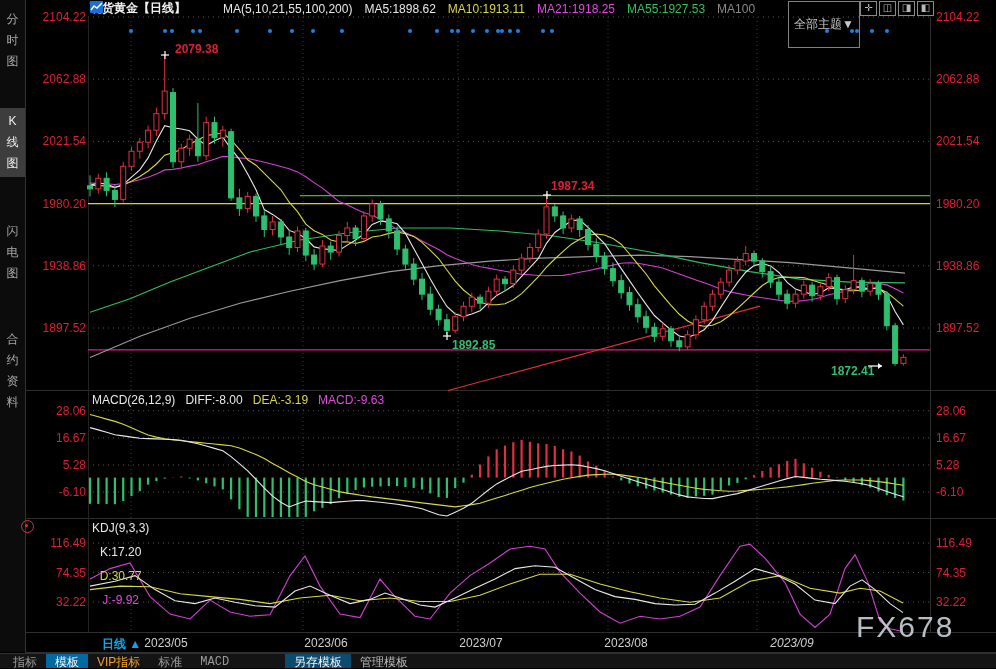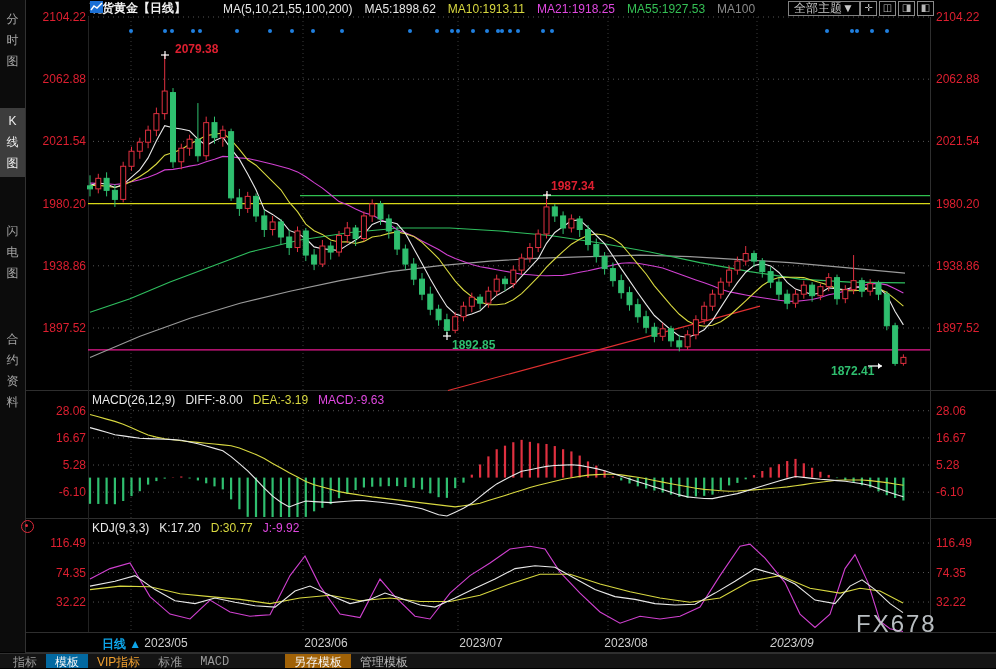--- a/index.html
+++ b/index.html
@@ -5,38 +5,38 @@
   html,body{margin:0;padding:0;background:#000;}
   body{width:996px;height:669px;position:relative;overflow:hidden;
        font-family:"Liberation Sans","DejaVu Sans",sans-serif;color:#ddd;font-size:12px;}
   #stage{position:absolute;left:0;top:0;width:996px;height:669px;background:#000;}
   svg{position:absolute;left:0;top:0;}
   .abs{position:absolute;white-space:nowrap;}
   
   #topbar{left:90px;top:1px;height:15px;display:flex;gap:12px;align-items:center;}
   #topbar .t{color:#f0f0f0;font-weight:bold;}
   .ma-w{color:#e8e8e8;} .ma-y{color:#d8d840;} .ma-m{color:#e048e0;} .ma-g{color:#35c055;} .ma-gr{color:#8a8a8a;}
-  #theme-btn{left:788px;top:1px;border:1px solid #808080;color:#c8c8c8;padding:0 5px;height:13px;line-height:13px;cursor:pointer;}
+  #theme-btn{left:788px;top:1px;border:1px solid #808080;color:#c8c8c8;padding:16px 5px;height:13px;line-height:13px;cursor:pointer;}
   #tool-icons{left:860px;top:1px;display:flex;gap:2px;}
   #tool-icons .ic{width:15px;height:13px;border:1px solid #8a8a8a;color:#b8b8b8;
       font-size:10px;line-height:12px;text-align:center;cursor:pointer;}
   
   #sidebar{left:0;top:0;width:25px;height:652px;background:#0c0c0c;border-right:1px solid #323232;}
   .side-tab{position:absolute;left:0;width:25px;text-align:center;color:#a8a8a8;cursor:pointer;padding:3px 0;}
   .side-tab.sel{background:#3d3d3d;color:#eee;}
   .side-tab div{height:21px;line-height:21px;font-size:12px;}
   
   .legend{height:13px;display:flex;gap:10px;align-items:center;}
   
   #period{left:102px;top:636px;color:#0ea5e9;font-weight:bold;cursor:pointer;}
   .datelbl{position:absolute;top:636px;width:80px;margin-left:-40px;text-align:center;color:#cfcfcf;}
   #tabbar{left:0;top:653px;width:996px;height:15px;background:#141414;border-top:1px solid #303030;display:flex;align-items:stretch;padding-left:4px;box-sizing:border-box;}
   .btab{padding:1px 9px;line-height:14px;cursor:pointer;}
   .btab.mono{font-family:"Liberation Mono","DejaVu Sans Mono",monospace;}
-  #watermark{left:856px;top:610px;font-size:24px;letter-spacing:2px;color:#ccd2d6;opacity:.9;}
+  #watermark{left:856px;top:610px;font-size:30px;letter-spacing:2px;color:#ccd2d6;opacity:.9;}
   #sun-icon{left:21px;top:520px;width:11px;height:11px;border:1.5px solid #e02a3a;border-radius:50%;cursor:pointer;}
   #sun-icon:after{content:"";position:absolute;left:3px;top:3px;width:3px;height:3px;border-radius:50%;background:#e02a3a;}
 </style>
 </head>
 <body>
 
 <div id="stage">
 
   <svg id="chart-svg" width="996" height="669" viewBox="0 0 996 669" style="font-family:'Liberation Sans','DejaVu Sans',sans-serif;">
       <g>
@@ -507,21 +507,21 @@
         <div>料</div>
       </div>
     </div>
 
   <div class="legend abs" style="left:92px;top:393px;">
     <span class="ma-w">MACD(26,12,9)</span>
     <span class="ma-w">DIFF:-8.00</span>
     <span class="ma-y">DEA:-3.19</span>
     <span class="ma-m">MACD:-9.63</span>
   </div>
-  <div class="legend abs" style="left:92px;top:521px;">
+  <div class="legend abs" style="left:92px;top:521px;flex-direction:column;">
     <span class="ma-w">KDJ(9,3,3)</span>
     <span class="ma-w">K:17.20</span>
     <span class="ma-y">D:30.77</span>
     <span class="ma-m">J:-9.92</span>
   </div>
 
   <div id="sun-icon" class="abs"></div>
 
   <div id="period" class="abs">日线 ▲</div>
   <div id="dates">
@@ -531,18 +531,18 @@
       <div class="datelbl" style="left: 626px;">2023/08</div>
       <div class="datelbl" style="left: 792px; font-style: italic;">2023/09</div>
     </div>
   <div id="tabbar" class="abs">
       <div class="btab" style="color: rgb(154, 154, 154);">指标</div>
       <div class="btab" style="color: rgb(245, 245, 245); background: #0369a1;">模板</div>
       <div class="btab" style="color: rgb(240, 160, 48);">VIP指标</div>
       <div class="btab" style="color: rgb(154, 154, 154);">标准</div>
       <div class="btab mono" style="color: rgb(154, 154, 154);">MACD</div>
       <div class="btab mono" style="color: rgb(154, 154, 154); margin-top: 20px;">BOLL</div>
-      <div class="btab" style="color: rgb(245, 245, 245); background: #a16207;">另存模板</div>
+      <div class="btab" style="color: rgb(245, 245, 245); background: #0c4a6e;">另存模板</div>
       <div class="btab" style="color: rgb(184, 184, 184);">管理模板</div>
     </div>
 
   <div id="watermark" class="abs">FX678</div>
 </div>
 
 </body></html>

